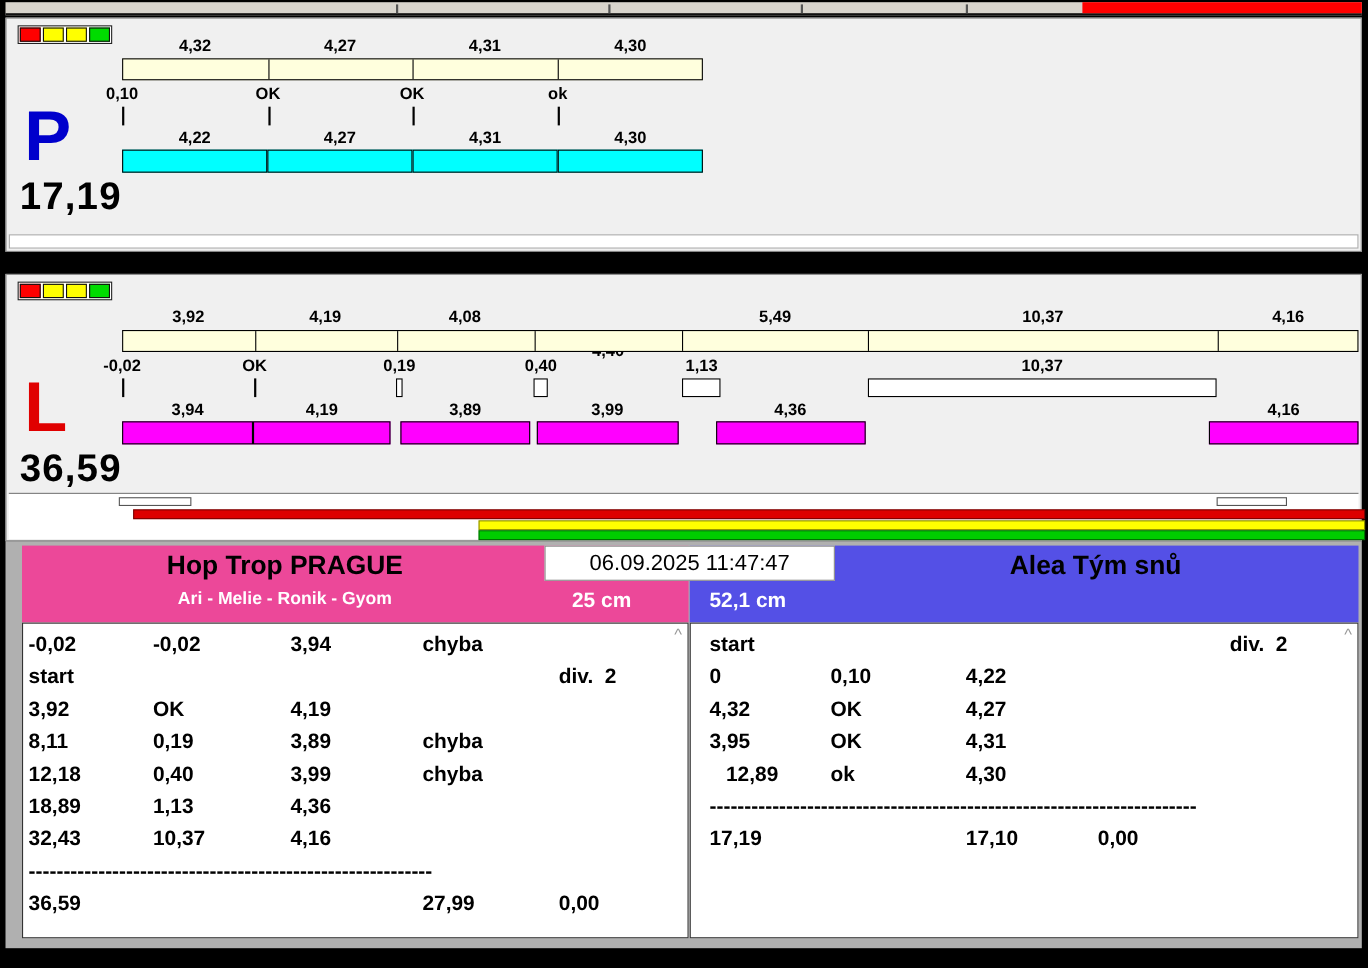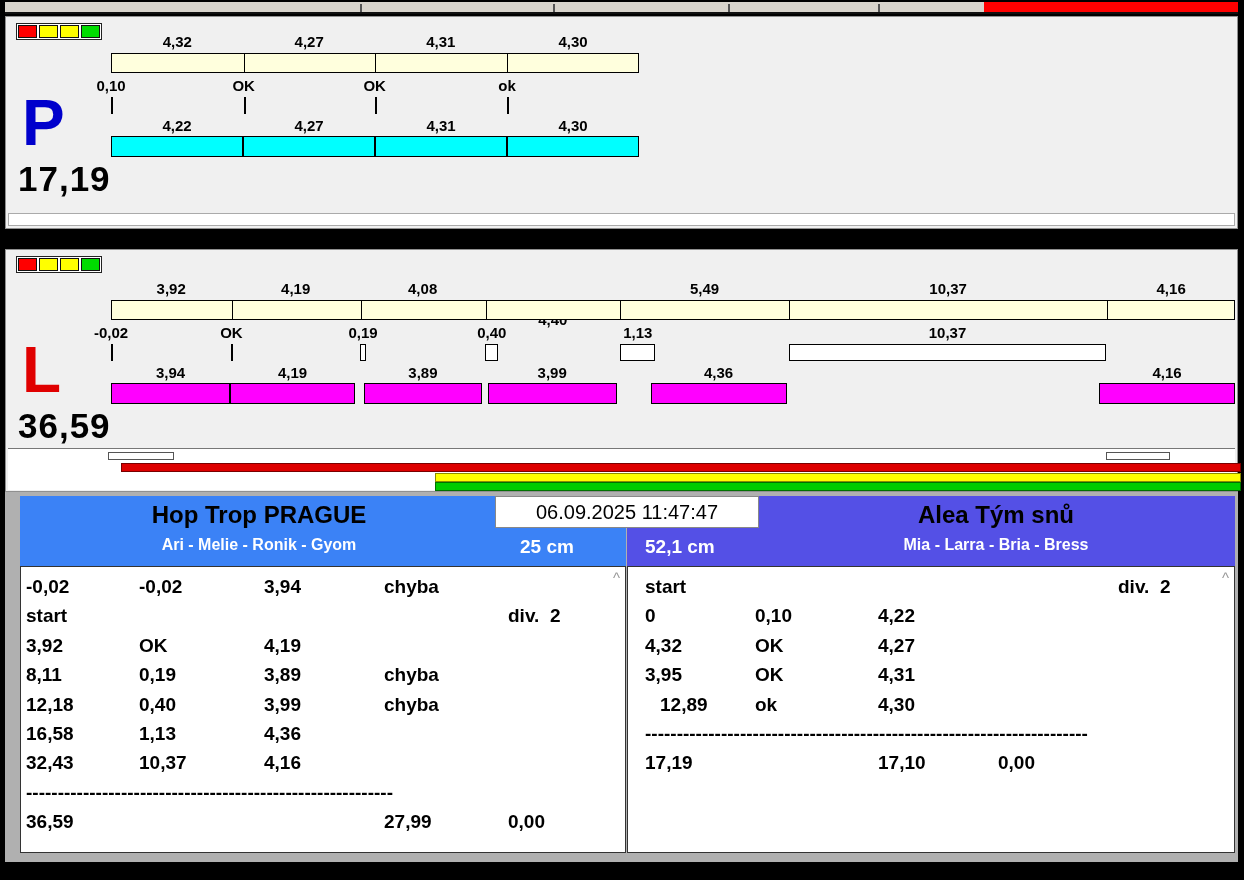--- a/index.html
+++ b/index.html
@@ -216,29 +216,28 @@
         </div>
       <div class="progress-bars">
           <div class="p-bar" style="left: 113px; width: 1120px; top: 14px; background: rgb(221, 0, 0);"></div>
           <div class="p-bar" style="left: 427px; width: 806px; top: 24px; background: rgb(255, 255, 0);"></div>
           <div class="p-bar" style="left: 427px; width: 806px; top: 33px; background: rgb(0, 204, 0);"></div>
         </div>
     </div>
   </section>
 
   <section class="footer">
-    <div class="team-header left" id="team-left" style="background: #3b82f6; padding-left: 40px;">
+    <div class="team-header left" id="team-left" style="background: #ec4899; padding-left: 40px;">
       <div class="team-name">Hop Trop PRAGUE</div>
       <div class="team-members">Ari - Melie - Ronik - Gyom</div>
       <div class="team-category">25 cm</div>
     </div>
     <div class="datetime">06.09.2025 11:47:47</div>
     <div class="team-header right" id="team-right" style="background: rgb(84, 80, 230);">
       <div class="team-name">Alea Tým snů</div>
-      <div class="team-members">Mia - Larra - Bria - Bress</div>
       <div class="team-category">52,1 cm</div>
     </div>
 
     <div class="results-table results-left" id="results-left">
       <div class="caret">^</div>
       <div class="t-body">
           <div class="t-row">
             <div class="t-cell" style="left: 5px;">-0,02</div>
             <div class="t-cell" style="left: 118px;">-0,02</div>
             <div class="t-cell" style="left: 243px;">3,94</div>
@@ -259,21 +258,21 @@
             <div class="t-cell" style="left: 243px;">3,89</div>
             <div class="t-cell" style="left: 363px;">chyba</div>
           </div>
           <div class="t-row">
             <div class="t-cell" style="left: 5px;">12,18</div>
             <div class="t-cell" style="left: 118px;">0,40</div>
             <div class="t-cell" style="left: 243px;">3,99</div>
             <div class="t-cell" style="left: 363px;">chyba</div>
           </div>
           <div class="t-row">
-            <div class="t-cell" style="left: 5px;">16,58</div>
+            <div class="t-cell" style="left: 5px;">18,89</div>
             <div class="t-cell" style="left: 118px;">1,13</div>
             <div class="t-cell" style="left: 243px;">4,36</div>
           </div>
           <div class="t-row">
             <div class="t-cell" style="left: 5px;">32,43</div>
             <div class="t-cell" style="left: 118px;">10,37</div>
             <div class="t-cell" style="left: 243px;">4,16</div>
           </div>
           <div class="t-row">
             <div class="t-cell" style="left: 5px;">----------------------------------------------------------</div>

